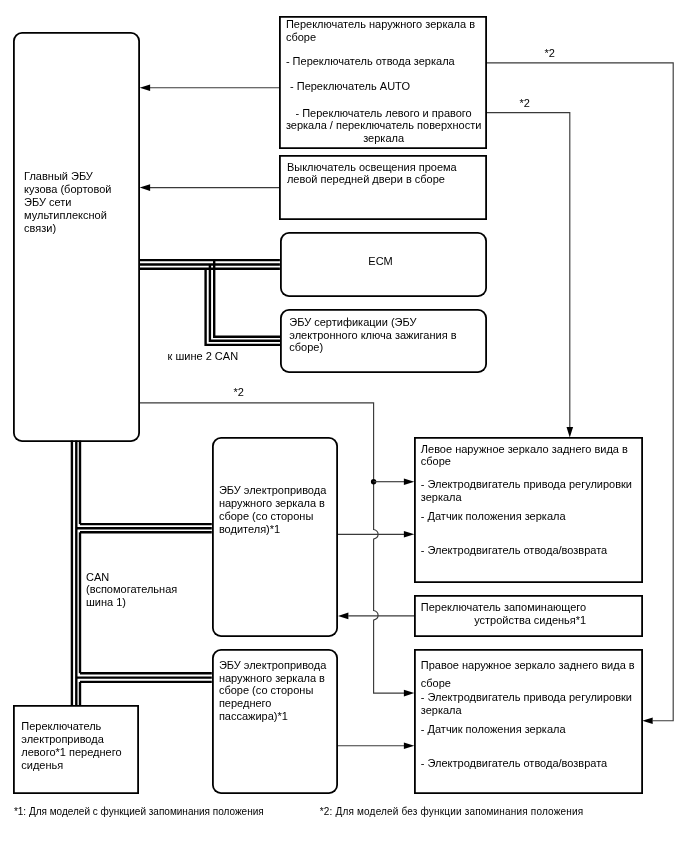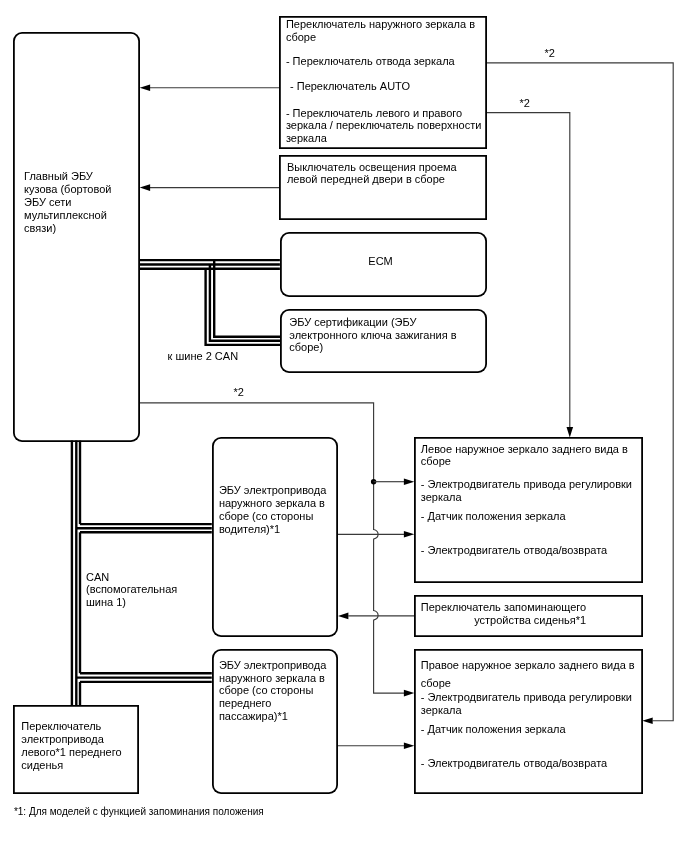--- a/index.html
+++ b/index.html
@@ -80,21 +80,21 @@
 <div class="tx" style="left:24.1px;top:169.6px;line-height:13.0px;">Главный ЭБУ
 кузова (бортовой
 ЭБУ сети
 мультиплексной
 связи)</div>
 <div class="box" style="left:279.0px;top:15.8px;width:208.0px;height:133.2px;"></div>
 <div class="tx" style="left:285.9px;top:18.0px;">Переключатель наружного зеркала в
 сборе</div>
 <div class="tx" style="left:285.9px;top:54.9px;">- Переключатель отвода зеркала</div>
 <div class="tx" style="left:290px;top:79.8px;">- Переключатель AUTO</div>
-<div class="tx" style="left:285.9px;top:106.8px;line-height:12.6px;">- Переключатель левого и правого
+<div class="tx" style="left:285.9px;top:106.8px;line-height:12.6px;text-align:center;">- Переключатель левого и правого
 зеркала / переключатель поверхности
 зеркала</div>
 <div class="box" style="left:279.1px;top:155.3px;width:207.9px;height:64.8px;"></div>
 <div class="tx" style="left:286.9px;top:160.6px;">Выключатель освещения проема
 левой передней двери в сборе</div>
 <div class="box rnd" style="left:279.7px;top:231.8px;width:207.4px;height:64.9px;"></div>
 <div class="tx" style="left:368.3px;top:254.7px;">ECM</div>
 <div class="box rnd" style="left:279.5px;top:308.7px;width:207.5px;height:64.8px;"></div>
 <div class="tx" style="left:289.3px;top:315.8px;line-height:12.8px;">ЭБУ сертификации (ЭБУ
 электронного ключа зажигания в
@@ -133,13 +133,14 @@
 левого*1 переднего
 сиденья</div>
 <div class="tx" style="left:167.6px;top:349.8px;">к шине 2 CAN</div>
 <div class="tx" style="left:86.0px;top:570.7px;line-height:12.8px;">CAN
 (вспомогательная
 шина 1)</div>
 <div class="st" style="left:544.5px;top:47.2px;">*2</div>
 <div class="st" style="left:519.4px;top:97.1px;">*2</div>
 <div class="st" style="left:233.5px;top:386.3px;">*2</div>
 <div class="ft" style="left:13.9px;top:805.5px;">*1: Для моделей с функцией запоминания положения</div>
+<div class="ft" style="left:319.8px;top:805.5px;letter-spacing:0.18px;">*2: Для моделей без функции запоминания положения</div>
 </div>
 
 </body></html>

